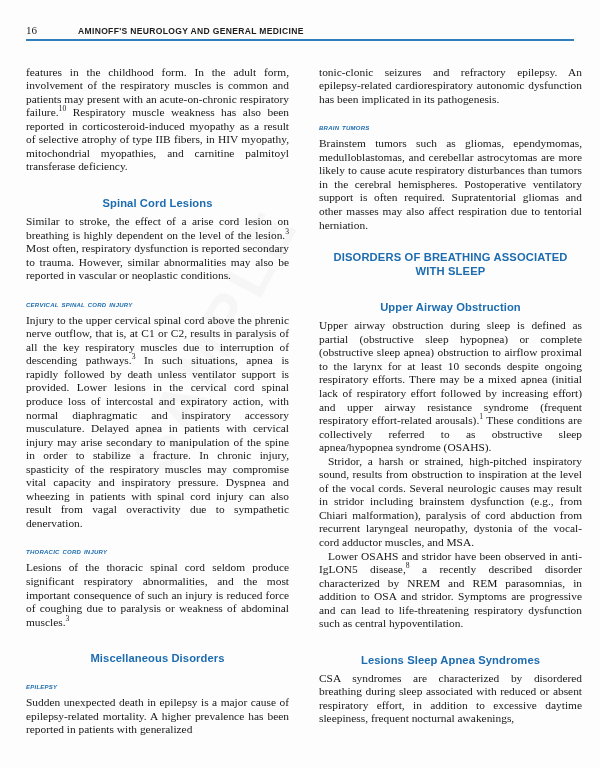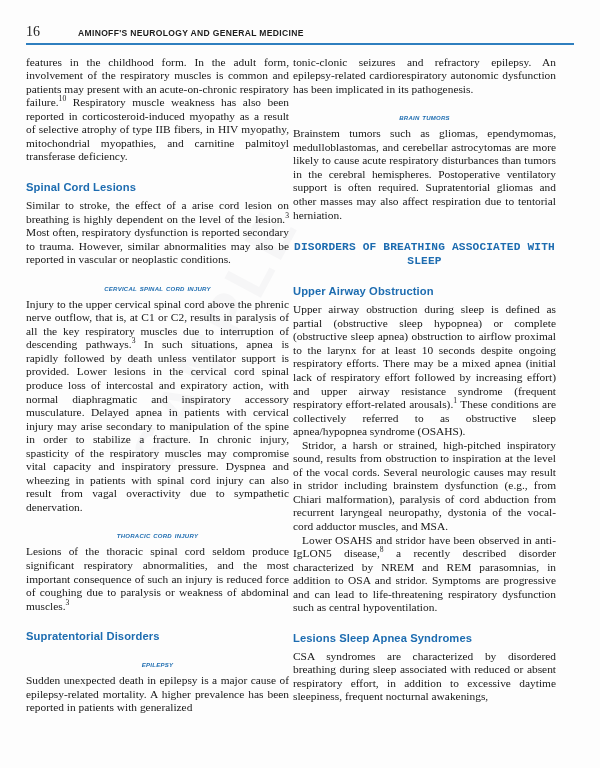--- a/index.html
+++ b/index.html
@@ -47,21 +47,21 @@
   .running-head {
     position: relative;
     z-index: 2;
     display: flex;
     align-items: baseline;
     padding: 24px 26px 0 26px;
     box-sizing: border-box;
   }
   .folio {
     font-family: "Liberation Serif", serif;
-    font-size: 14px;
+    font-size: 11px;
     color: #1c1c1c;
     width: 52px;
     flex: 0 0 52px;
   }
   .running-title {
     font-family: "Liberation Sans Narrow", "Liberation Sans", sans-serif;
     font-size: 9.2px;
     font-weight: bold;
     letter-spacing: 0.35px;
     color: #1c1c1c;
@@ -74,23 +74,23 @@
     z-index: 2;
     margin: 3px 26px 0 26px;
     height: 1.6px;
     background: #2f7fbf;
   }
 
   .columns {
     position: relative;
     z-index: 2;
     display: flex;
-    padding: 11px 26px 0 26px;
+    padding: 25px 26px 0 26px;
     box-sizing: border-box;
-    gap: 4px;
+    gap: 30px;
   }
   .col {
     width: 263px;
     flex: 0 0 263px;
   }
 
   p.body {
     margin: 0;
     font-size: 11.4px;
     line-height: 13.55px;
@@ -109,49 +109,49 @@
 
   sup.ref {
     font-size: 7.6px;
     vertical-align: super;
     line-height: 0;
     color: #161616;
   }
 
   h2.section-head {
     margin: 19px 0 7px 0;
-    font-family: Liberation Mono, monospace;
+    font-family: Liberation Sans, sans-serif;
     font-size: 11.2px;
     font-weight: bold;
     color: #1d6cb0;
     text-align: center;
     letter-spacing: 0.15px;
     text-transform: uppercase;
     line-height: 13.6px;
   }
 
   h3.sub-head {
-    margin: 17px 0 5px 0;
+    margin: 23px 0 5px 0;
     font-family: "Liberation Sans", sans-serif;
     font-size: 11.2px;
     font-weight: bold;
     color: #1d6cb0;
-    text-align: left;
+    text-align: center;
     letter-spacing: 0.1px;
     line-height: 13px;
   }
 
   h4.minor-head {
     margin: 16px 0 4px 0;
     font-family: "Liberation Sans", sans-serif;
     font-size: 9.1px;
     font-weight: bold;
     font-style: italic;
     color: #1d6cb0;
-    text-align: center;
+    text-align: left;
     letter-spacing: 0.25px;
     font-variant: small-caps;
     text-transform: lowercase;
     line-height: 11px;
   }
   h4.minor-head::first-letter { font-size: 9.1px; }
 </style>
 </head>
 <body>
 
@@ -176,21 +176,21 @@
       <p class="body"><span>Similar to stroke, the effect of a arise cord lesion on breathing is highly dependent on the level of the lesion.</span><sup class="ref">3</sup><span> Most often, respiratory dysfunction is reported secondary to trauma. However, similar abnormalities may also be reported in vascular or neoplastic conditions.</span></p>
 
       <h4 class="minor-head">Cervical Spinal Cord Injury</h4>
 
       <p class="body"><span>Injury to the upper cervical spinal cord above the phrenic nerve outflow, that is, at C1 or C2, results in paralysis of all the key respiratory muscles due to interruption of descending pathways.</span><sup class="ref">3</sup><span> In such situations, apnea is rapidly followed by death unless ventilator support is provided. Lower lesions in the cervical cord spinal produce loss of intercostal and expiratory action, with normal diaphragmatic and inspiratory accessory musculature. Delayed apnea in patients with cervical injury may arise secondary to manipulation of the spine in order to stabilize a fracture. In chronic injury, spasticity of the respiratory muscles may compromise vital capacity and inspiratory pressure. Dyspnea and wheezing in patients with spinal cord injury can also result from vagal overactivity due to sympathetic denervation.</span></p>
 
       <h4 class="minor-head">Thoracic Cord Injury</h4>
 
       <p class="body"><span>Lesions of the thoracic spinal cord seldom produce significant respiratory abnormalities, and the most important consequence of such an injury is reduced force of coughing due to paralysis or weakness of abdominal muscles.</span><sup class="ref">3</sup></p>
 
-      <h3 class="sub-head">Supratentorial Disorders</h3>
+      <h3 class="sub-head">Miscellaneous Disorders</h3>
 
       <h4 class="minor-head">Epilepsy</h4>
 
       <p class="body">Sudden unexpected death in epilepsy is a major cause of epilepsy-related mortality. A higher prevalence has been reported in patients with generalized</p>
 
     </div>
 
     <div class="col">
 
       <p class="body">tonic-clonic seizures and refractory epilepsy. An epilepsy-related cardiorespiratory autonomic dysfunction has been implicated in its pathogenesis.</p>

